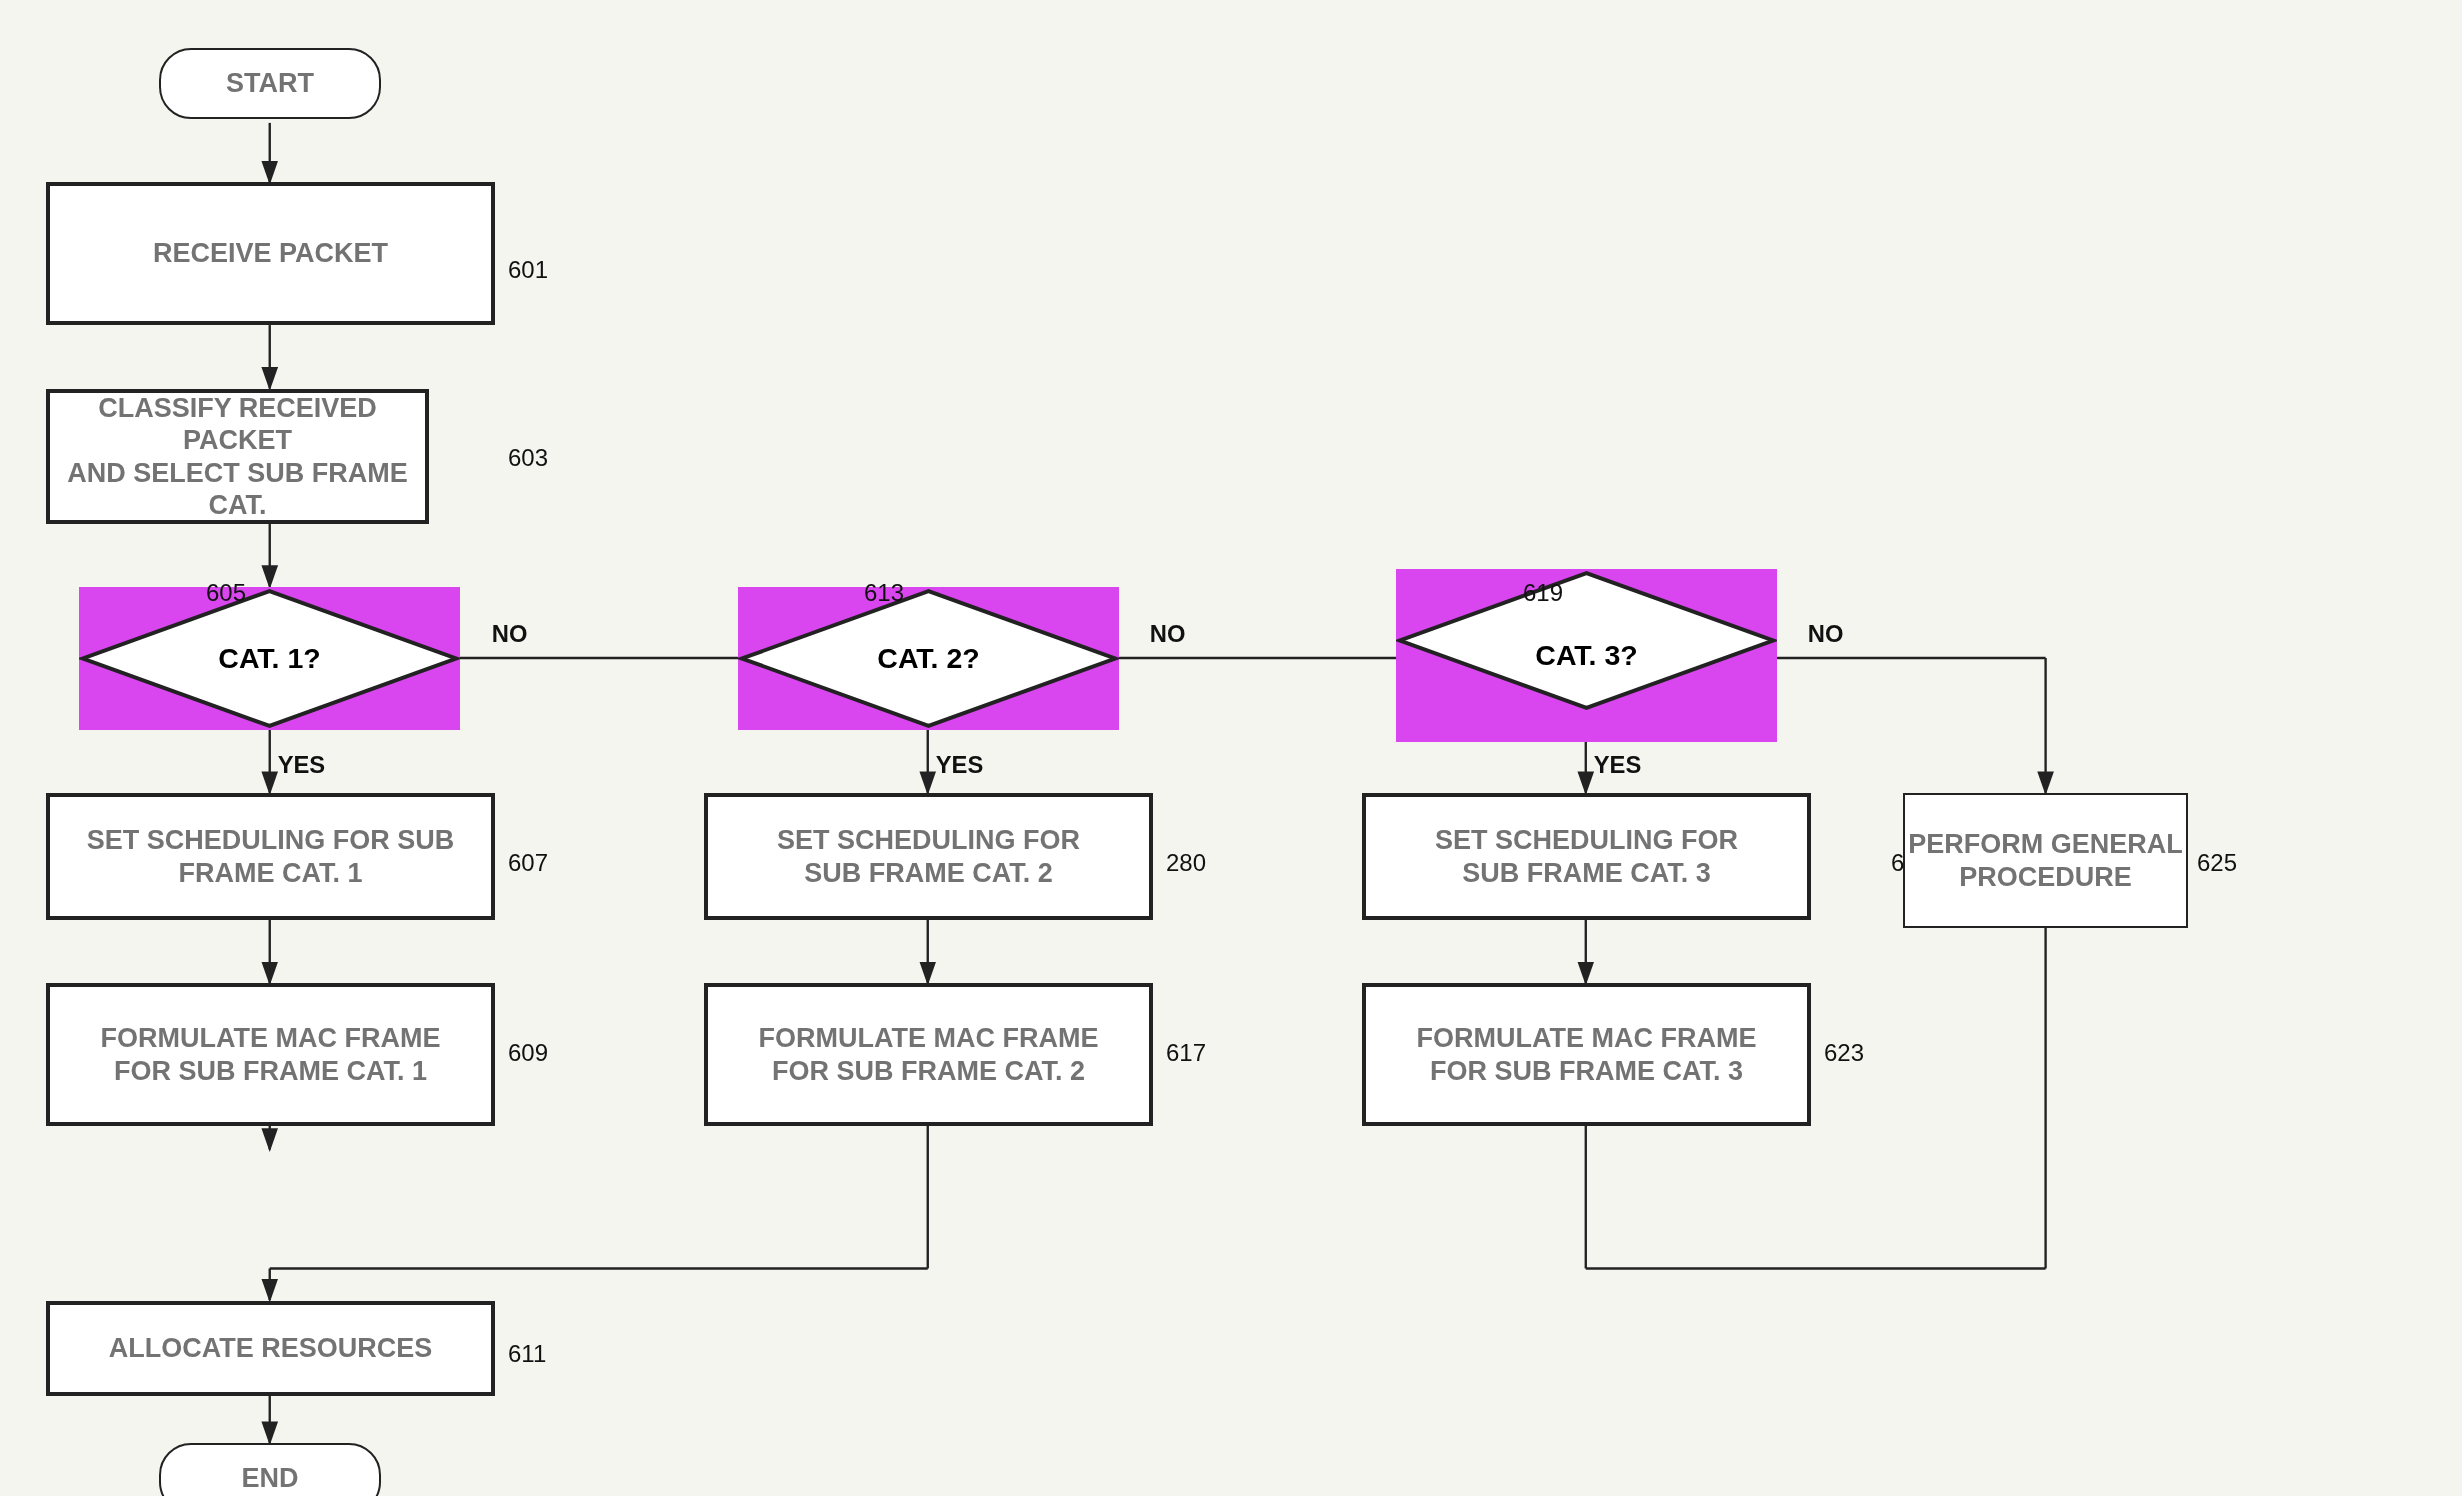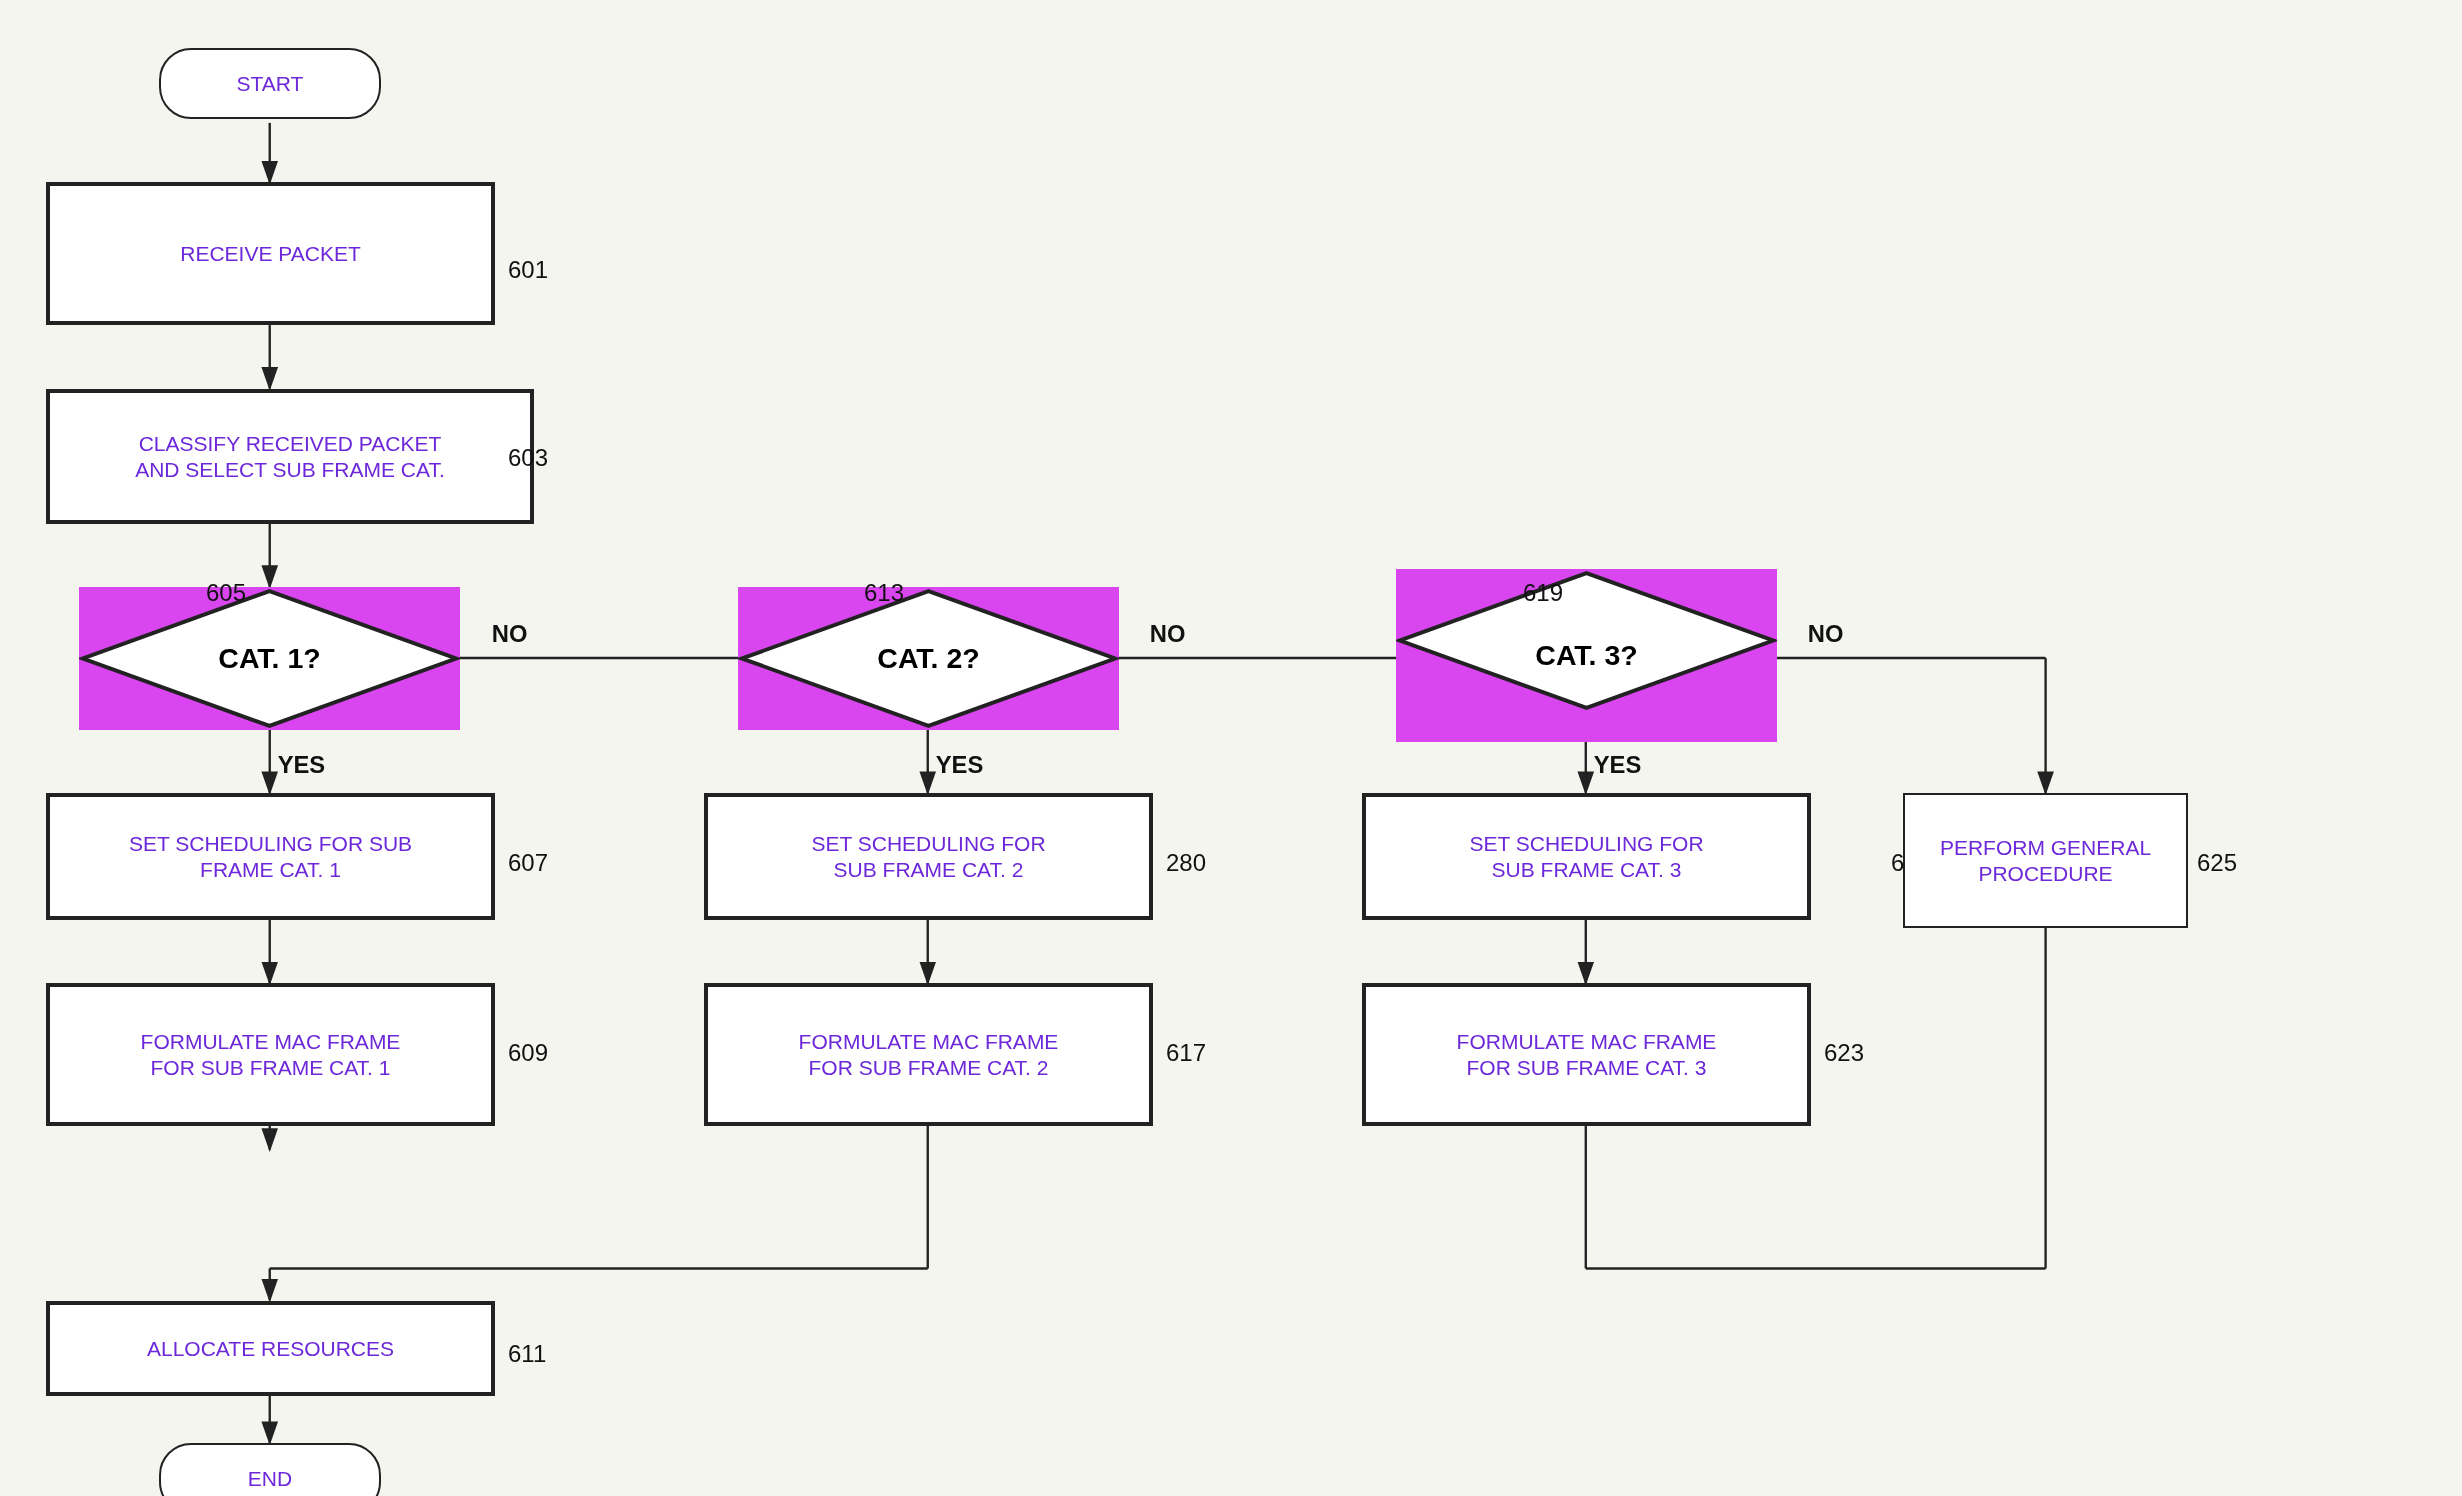--- a/index.html
+++ b/index.html
@@ -60,24 +60,24 @@
       top: 0; left: 0;
     }
     .diamond-text {
       position: relative;
       z-index: 2;
       font-size: 28.5px;
       font-weight: bold;
       text-align: center;
     }
     .label-text {
-      font-size: 21px;
-      font-weight: normal;
+      font-size: 27px;
+      font-weight: bold;
       line-height: 1.2;
-      color: #6d28d9;
+      color: #737373;
     }
     .ref-label {
       position: absolute;
       font-size: 24px;
       color: #111;
     }
     
     .connector-svg {
       position: absolute;
       top: 0; left: 0;
@@ -152,21 +152,21 @@
 
   <div class="shape rounded-rect" style="left:159px; top:48px; width:222px; height:71px;">
     <span class="label-text">START</span>
   </div>
 
   <div class="shape rect-bold" style="left:46px; top:182px; width:449px; height:143px;">
     <span class="label-text">RECEIVE PACKET</span>
   </div>
   <span class="ref-label" style="left:508px; top:238px;margin-top:18px;">601</span>
 
-  <div class="shape rect-bold" style="left:46px; top:389px; width:488px; height:135px;">
+  <div class="shape rect-bold" style="left:46px; top:389px; width:383px; height:135px;">
     <span class="label-text" style="white-space:pre-line;">CLASSIFY RECEIVED PACKET
 AND SELECT SUB FRAME CAT.</span>
   </div>
   <span class="ref-label" style="left:508px; top:444px;">603</span>
 
   <div class="diamond shape" style="left:79px; top:587px; width:381px; height:143px;">
     <svg width="381" height="143" viewBox="0 0 480 180">
       <polygon points="240,5 475,90 240,175 5,90" fill="white" stroke="#222" stroke-width="5"></polygon>
     </svg>
     <div class="diamond-text">CAT. 1?</div>

